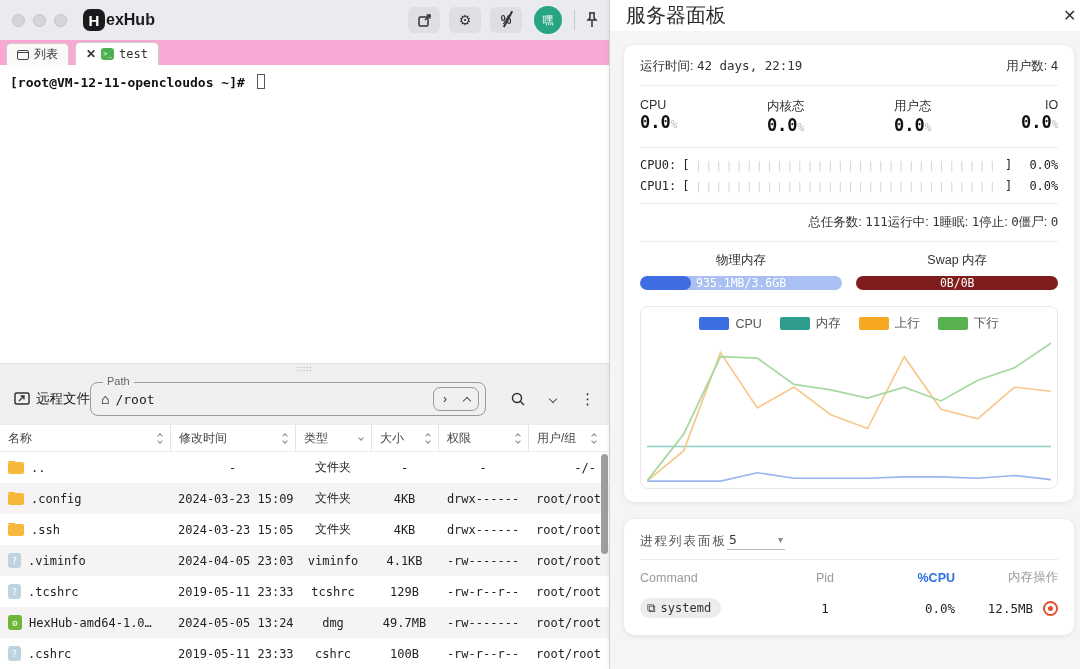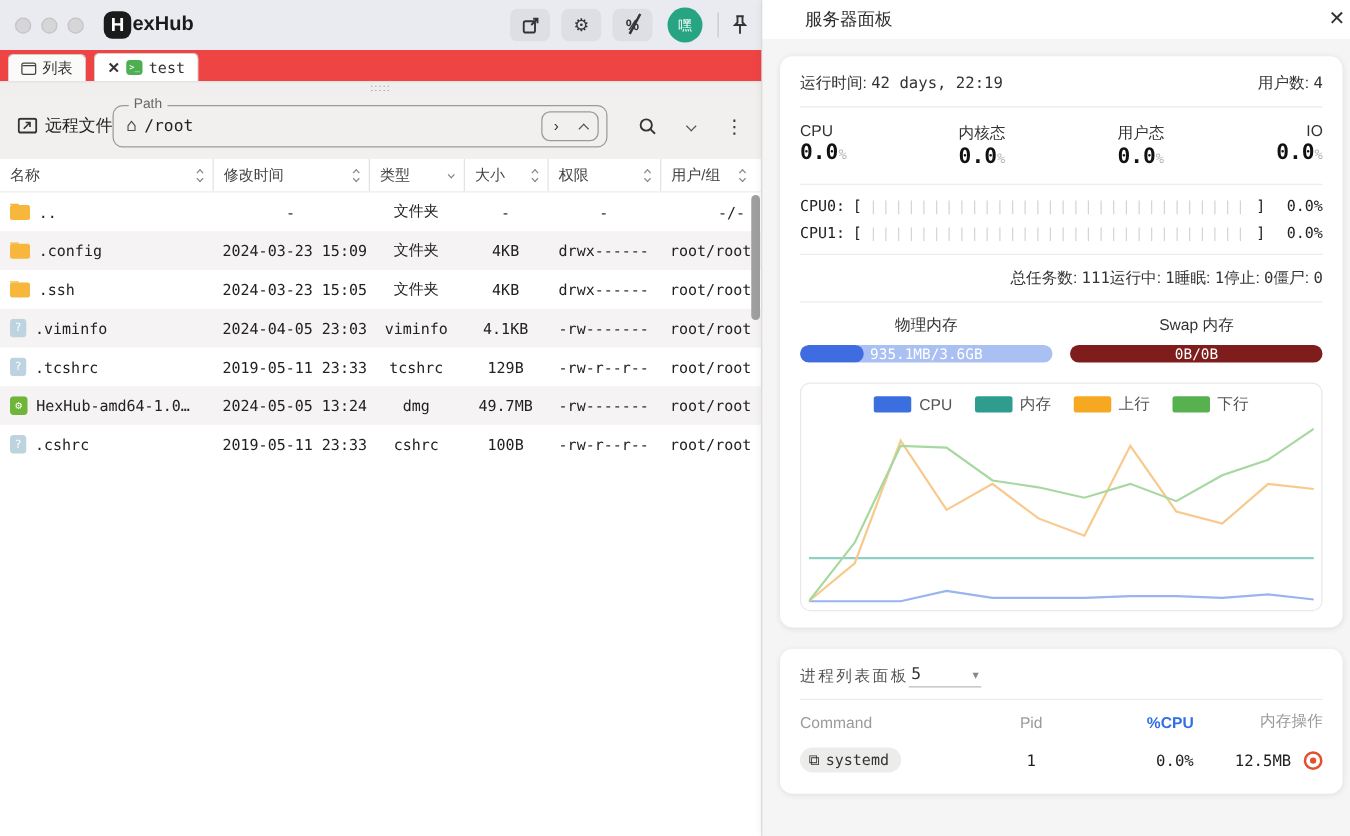--- a/index.html
+++ b/index.html
@@ -16,21 +16,21 @@
   .logo-badge { width:22px; height:22px; background:#1b1b1b; color:#fff; border-radius:7px; display:flex; align-items:center; justify-content:center; font-weight:bold; font-size:15px; }
   .app-title { font-weight:bold; font-size:16px; color:#1b1b1b; margin-left:1px; letter-spacing:0; }
   .tb-spacer { flex:1; }
   .tb-btn { width:32px; height:26px; background:#dddfe4; border-radius:6px; display:flex; align-items:center; justify-content:center; margin-left:9px; color:#333; font-size:14px; cursor:default; }
   .pct-slash { position:relative; font-size:12px; font-weight:bold; }
   .pct-slash::after { content:""; position:absolute; left:6px; top:-3px; width:1.5px; height:18px; background:#333; transform:rotate(28deg); }
   .avatar { width:28px; height:28px; border-radius:50%; background:#27a583; color:#fff; font-size:11px; display:flex; align-items:center; justify-content:center; margin-left:12px; }
   .tb-div { width:1px; height:20px; background:#c6c8cc; margin-left:12px; }
   .pin-btn { margin-left:10px; display:flex; align-items:center; }
 
-  .tabbar { height:25px; background:#ef4444; display:flex; align-items:flex-end; padding-left:6px; gap:6px; flex:0 0 auto; }
+  .tabbar { height:25px; background:#f9a8d4; display:flex; align-items:flex-end; padding-left:6px; gap:6px; flex:0 0 auto; }
   .tab { height:22px; display:flex; align-items:center; gap:5px; padding:0 10px; border:1px solid #cfcdc9; border-bottom:none; border-radius:5px 5px 0 0; font-size:12px; color:#333; background:#fafaf8; }
   .tab.active { background:#fff; height:23px; }
   .winicon { width:12px; height:10px; border:1.4px solid #444; border-radius:2px; position:relative; display:inline-block; }
   .winicon::after { content:""; position:absolute; left:0; top:1px; width:100%; height:1.4px; background:#444; }
   .term-badge { width:13px; height:12px; background:#4caf50; border-radius:3px; color:#fff; font-size:7px; display:flex; align-items:center; justify-content:center; font-family:"DejaVu Sans Mono",monospace; }
   .tab-close { font-size:12px; color:#333; font-weight:bold; }
 
   .terminal { flex:1 1 auto; background:#fff; padding:9px 10px; font-size:13px; font-weight:bold; color:#111; }
   .cursor { display:inline-block; width:8px; height:15px; border:1.5px solid #555; vertical-align:-2px; margin-left:4px; }
 
@@ -69,21 +69,21 @@
   .c-owner { width:76px; text-align:right; }
   .fi-folder { width:16px; height:12px; background:#f6b73c; border-radius:2px; position:relative; flex:0 0 auto; }
   .fi-folder::before { content:""; position:absolute; top:-3px; left:0; width:7px; height:3px; background:#f6b73c; border-radius:2px 2px 0 0; }
   .fi-file { width:13px; height:15px; background:#bdd4e0; border-radius:3px; color:#fff; font-size:9px; display:flex; align-items:center; justify-content:center; flex:0 0 auto; }
   .fi-dmg { width:14px; height:15px; background:#6fb53a; border-radius:3px; color:#fff; font-size:9px; display:flex; align-items:center; justify-content:center; flex:0 0 auto; }
   .ft-scrollbar { position:absolute; right:1px; top:30px; width:7px; height:100px; background:#9f9f9f; border-radius:4px; }
 
   
   .right { flex:1; height:100%; display:flex; flex-direction:column; background:#f5f5f6; box-shadow:-2px 0 6px rgba(0,0,0,.05); position:relative; }
   .drawer-header { height:31px; background:#fff; display:flex; align-items:center; justify-content:space-between; padding:0 16px; flex:0 0 auto; }
-  .drawer-title { font-size:14px; color:#2b2b2b;margin-left:18px; }
+  .drawer-title { font-size:20px; color:#2b2b2b; }
   .close-x { font-size:16px; color:#333; line-height:1; }
   .drawer-body { flex:1; overflow:hidden; padding:14px 18px 0 14px; }
   .card { background:#fff; border-radius:10px; box-shadow:0 1px 5px rgba(0,0,0,.09); padding:13px 16px; margin-bottom:17px; }
   .hr { height:1px; background:#ececec; margin:10px 0; }
   .uptime-row { display:flex; justify-content:space-between; font-size:12.5px; color:#333; }
   .uptime-row .mono { font-size:12.5px; }
   .stats-row { display:flex; justify-content:space-between; padding:2px 0; }
   .stat .lbl { font-size:12.5px; color:#333; }
   .stat .val { font-size:17px; font-weight:bold; color:#111; }
   .stat .unit { font-size:11px; color:#b5b5b5; font-weight:normal; }
@@ -164,20 +164,24 @@
         <span class="winicon"></span>
         <span>列表</span>
       </div>
       <div class="tab active">
         <span class="tab-close">✕</span>
         <span class="term-badge">&gt;_</span>
         <span class="mono">test</span>
       </div>
     </div>
 
+    <div class="terminal mono">
+      <span>[root@VM-12-11-opencloudos ~]#</span>
+      <span class="cursor"></span>
+    </div>
 
     <div class="splitter">
       <div class="dots">:::::</div>
     </div>
 
     <div class="file-toolbar">
       <div class="fp-title">
         <svg width="16" height="14" viewBox="0 0 16 14">
           <rect x="1" y="1" width="14" height="11" rx="1.5" fill="none" stroke="#333" stroke-width="1.5"></rect>
           <path d="M5 9 L10 4 M6.5 4 H10 V7.5" fill="none" stroke="#333" stroke-width="1.3"></path>

